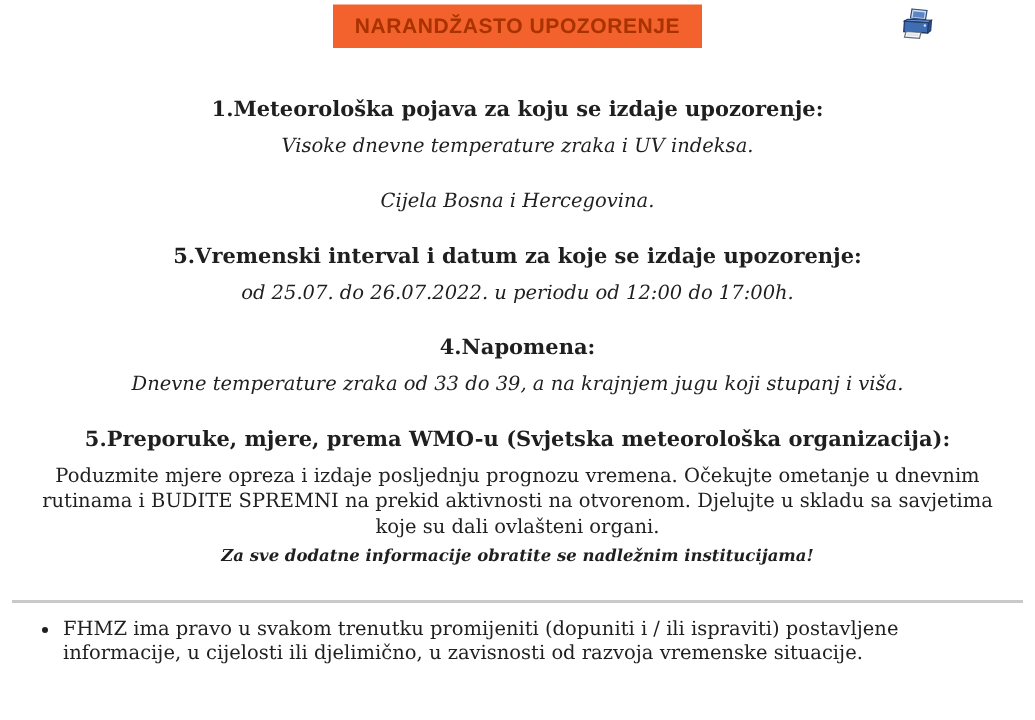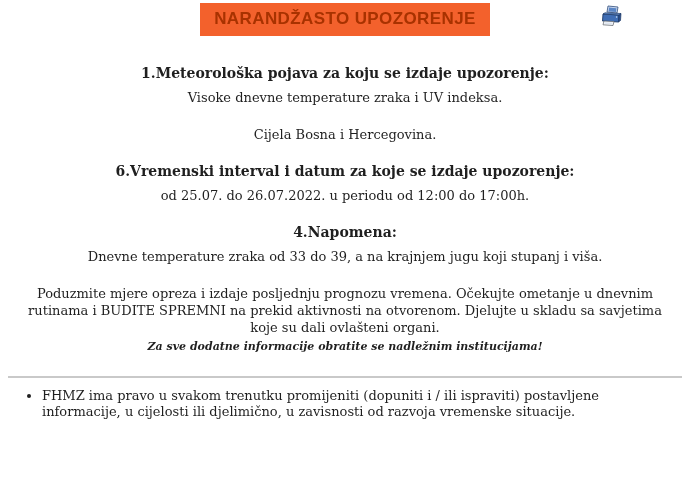--- a/index.html
+++ b/index.html
@@ -24,21 +24,21 @@
     height: 31px;
     padding-top: 3px;
   }
   .warning-banner {
     display: block;
     width: fit-content;
     margin: 0 auto;
     background: var(--warning_bg, #f3612c);
     color: var(--warning_text, #a83200);
     font-family: "Liberation Sans", sans-serif;
-    font-size: 17px;
+    font-size: 14px;
     font-weight: bold;
     letter-spacing: 0.4px;
     padding: 6px 14px 7px 14px;
   }
   .print-btn {
     position: absolute;
     top: 4px;
     right: 66px;
     width: 24px;
     height: 24px;
@@ -53,20 +53,21 @@
   .section { margin-bottom: 20px; }
   .section-heading {
     font-size: 14px;
     font-weight: bold;
     line-height: 16px;
     margin-bottom: 8px;
   }
   .section-text {
     font-size: 13px;
     line-height: 17px;
+    font-style: italic;
   }
   .section-paragraph {
     font-size: 13px;
     line-height: 17px;
     max-width: 652px;
     margin: 0 auto 2px auto;
   }
   .section-emphasis {
     font-size: 11px;
     line-height: 18px;
@@ -125,30 +126,31 @@
   <div class="section">
     <div class="section-heading">1.Meteorološka pojava za koju se izdaje upozorenje:</div>
     <div class="section-text">Visoke dnevne temperature zraka i UV indeksa.</div>
   </div>
 
   <div class="section">
     <div class="section-text">Cijela Bosna i Hercegovina.</div>
   </div>
 
   <div class="section">
-    <div class="section-heading">6.Vremenski interval i datum za koje se izdaje upozorenje:</div>
+    <div class="section-heading">5.Vremenski interval i datum za koje se izdaje upozorenje:</div>
     <div class="section-text">od 25.07. do 26.07.2022. u periodu od 12:00 do 17:00h.</div>
   </div>
 
   <div class="section">
     <div class="section-heading">4.Napomena:</div>
     <div class="section-text">Dnevne temperature zraka od 33 do 39, a na krajnjem jugu koji stupanj i viša.</div>
   </div>
 
   <div class="section">
+    <div class="section-heading">5.Preporuke, mjere, prema WMO-u (Svjetska meteorološka organizacija):</div>
     <div class="section-paragraph">Poduzmite mjere opreza i izdaje posljednju prognozu vremena. Očekujte ometanje u dnevnim rutinama i BUDITE SPREMNI na prekid aktivnosti na otvorenom. Djelujte u skladu sa savjetima koje su dali ovlašteni organi.</div>
     <div class="section-emphasis">Za sve dodatne informacije obratite se nadležnim institucijama!</div>
   </div>
 
 </div>
 
 <hr class="divider">
 
 <div class="note">
   <ul class="note-list">

